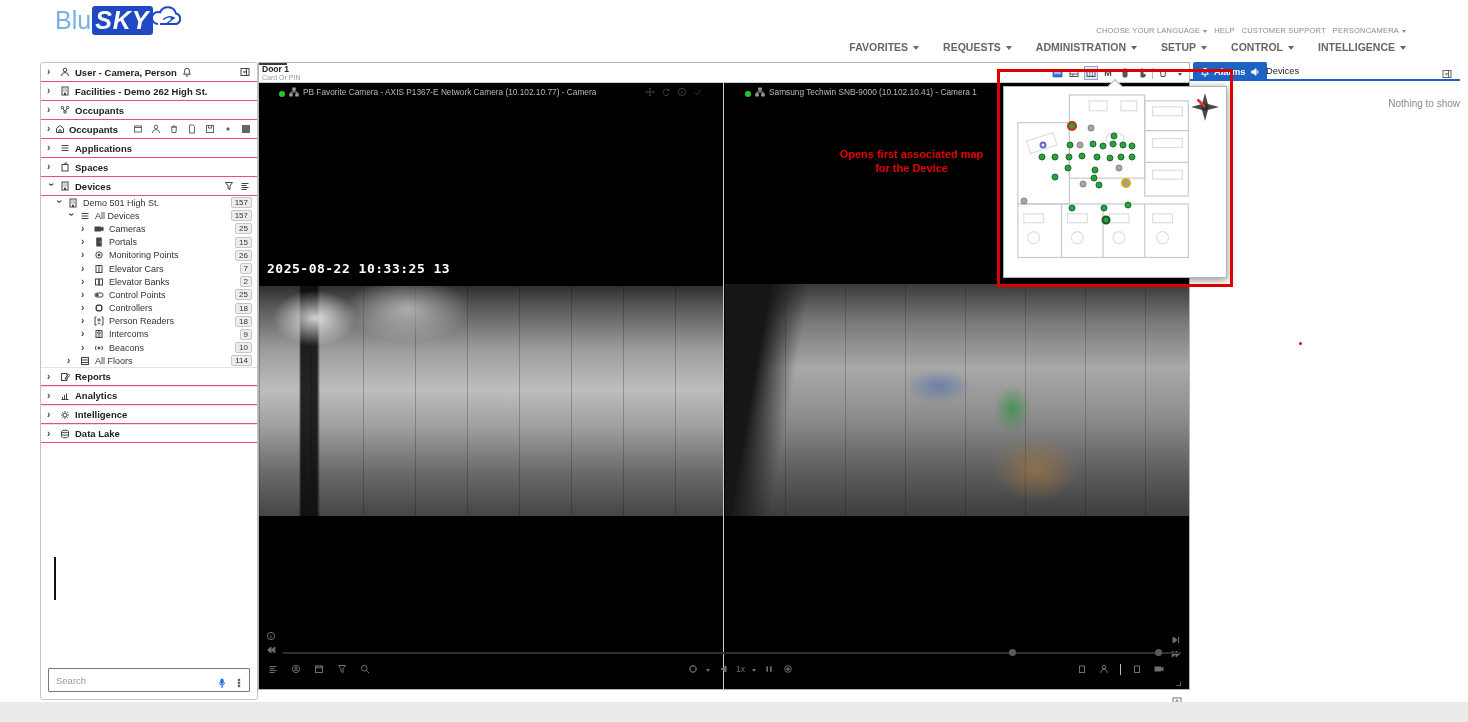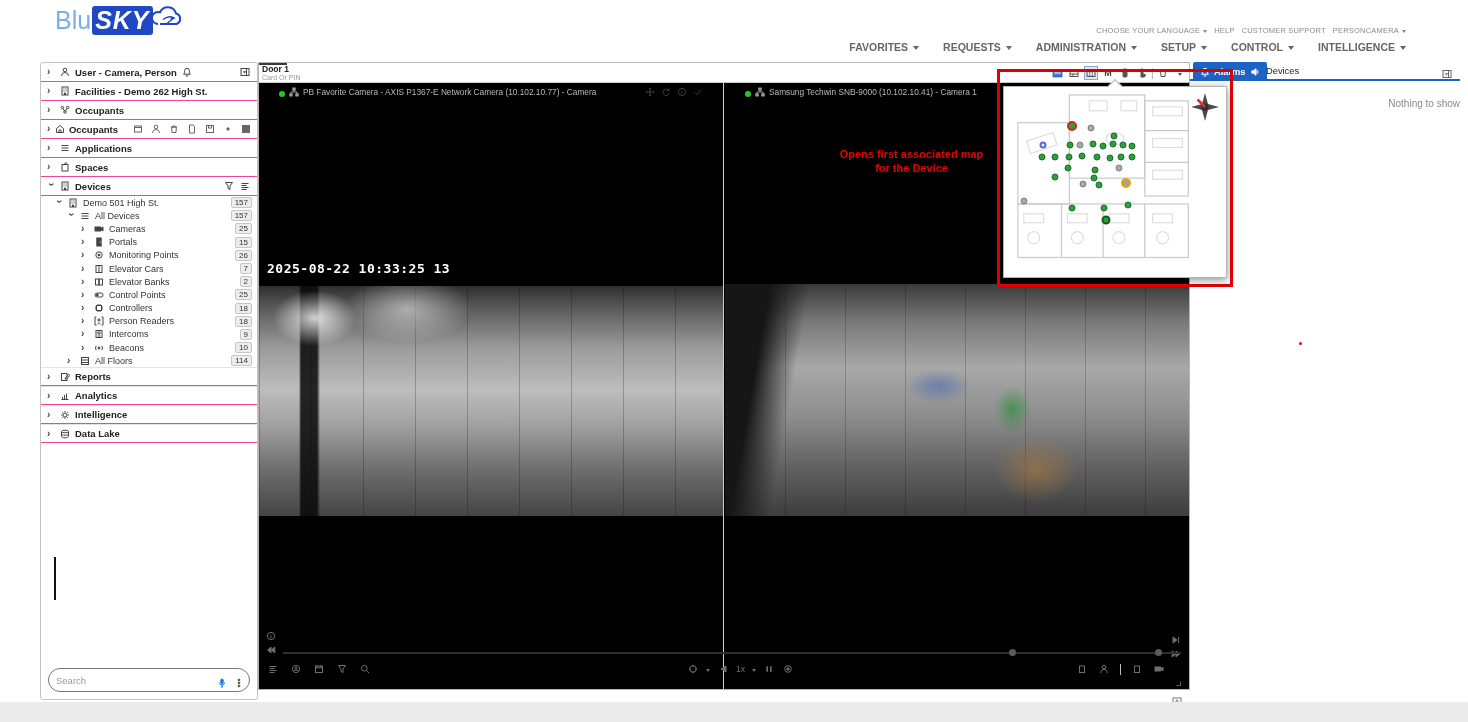--- a/index.html
+++ b/index.html
@@ -27,21 +27,21 @@
 .chev{display:inline-block;width:8px;color:#444;font-size:10px;font-weight:700;line-height:8px;transform-origin:45% 55%}
 .chev::before{content:"\203A"}
 .open .chev{transform:rotate(90deg)}
 .sic{width:12px;height:11px;display:inline-flex;align-items:center;justify-content:center;color:#444}
 .sic.mini{color:#666;width:11px}
 .dash-tools{display:flex;align-items:center;gap:7px;margin-left:10px}
 .trow{height:13.2px;display:flex;align-items:center;gap:4px;padding-right:5px;font-size:9px;color:#333;cursor:pointer}
 .trow .tlabel{white-space:nowrap}
 .trow.lvl1{padding-left:14px}.trow.lvl2{padding-left:26px}.trow.lvl3{padding-left:40px}
 .badge{margin-left:auto;background:#ededed;border:1px solid #c6c6c6;border-radius:2px;font-size:8px;line-height:9px;padding:0 3px;color:#333}
-.search-wrap{position:absolute;left:7px;bottom:7px;width:202px;height:24px;border:1px solid #777;border-radius:12px;display:flex;align-items:center;gap:6px;padding:0 7px;background:#fff}
+.search-wrap{position:absolute;left:7px;bottom:7px;width:202px;height:24px;border:1px solid #777;border-radius:1px;display:flex;align-items:center;gap:6px;padding:0 7px;background:#fff}
 .search-wrap input{flex:1;border:0;outline:0;font-size:9.5px;color:#333;font-family:"Liberation Sans",sans-serif;min-width:0}
 .search-wrap input::placeholder{color:#9a9a9a}
 .mic{color:#1a73e8;width:11px;height:12px}
 .vdots{color:#555;width:8px;height:12px}
 .cursor-artifact{position:absolute;left:54px;top:557px;width:2px;height:43px;background:#111}
 
 
 .main{position:absolute;left:258px;top:62px;width:932px;height:628px;border:1px solid #b5b5b5;background:#000}
 .main-header{position:absolute;left:0;top:0;right:0;height:20px;background:#fff;border-bottom:1px solid #ccc}
 .sel-tick{position:absolute;left:0;top:0;width:28px;height:2px;background:#3a3a3a}

